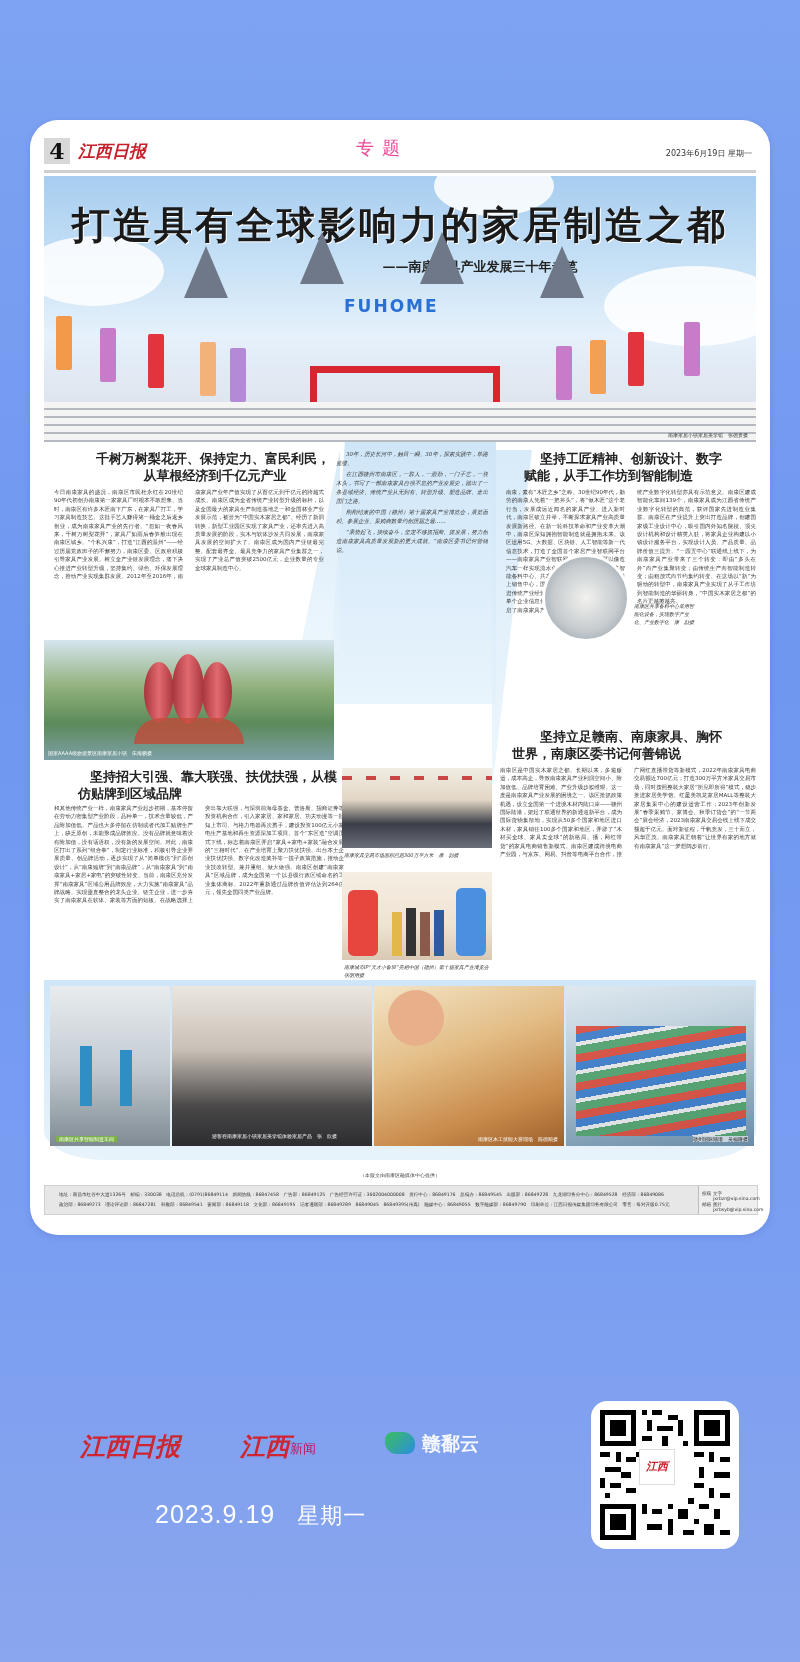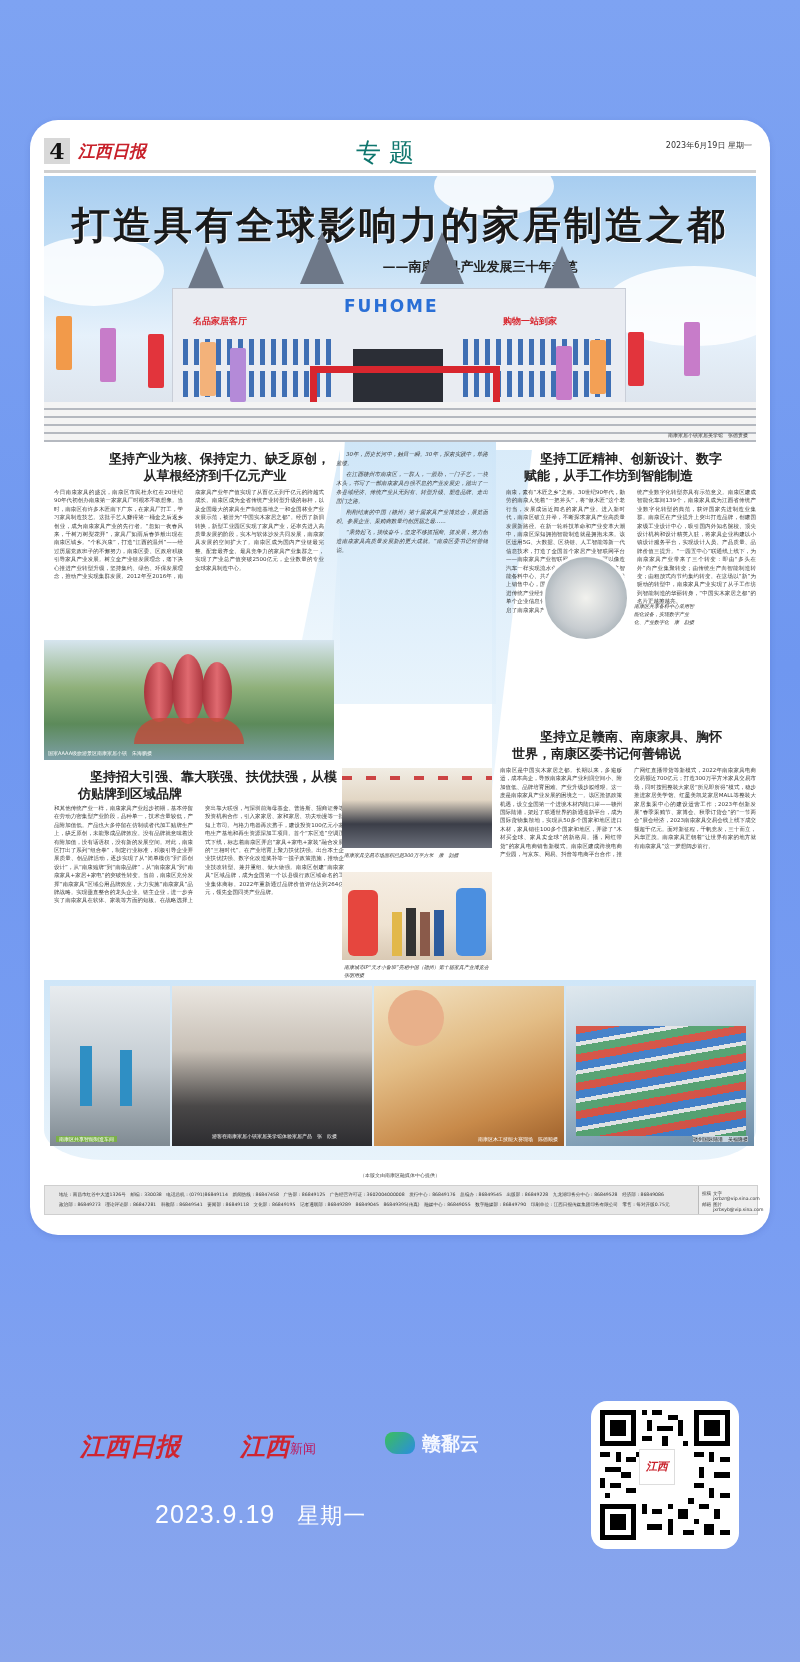--- a/index.html
+++ b/index.html
@@ -13,22 +13,22 @@
     background: #ffffff; border-radius: 28px; overflow: hidden;
     box-shadow: 0 2px 6px rgba(40,60,140,0.15);
   }
   
   .masthead { position: absolute; left: 14px; top: 16px; width: 712px; height: 32px; }
   .page-num {
     position: absolute; left: 0; top: 2px; width: 26px; height: 26px; background: #d8d8d8;
     font-family: "DejaVu Serif", serif; font-weight: bold; font-size: 22px; line-height: 26px; text-align: center; color: #111;
   }
   .paper-logo { position: absolute; left: 34px; top: 4px; font-family: "DejaVu Serif", serif; font-style: italic; font-weight: bold; color: #c8202a; font-size: 17px; }
-  .section-title { position: absolute; left: 312px; top: 0; font-size: 25px; letter-spacing: 8px; color: #0f766e; font-weight: 300; }
-  .issue-date { position: absolute; right: 4px; top: 4px; font-size: 8px; color: #333; }
+  .section-title { position: absolute; left: 312px; top: 0; font-size: 18px; letter-spacing: 8px; color: #ec4899; font-weight: 300; }
+  .issue-date { position: absolute; right: 4px; top: 12px; font-size: 8px; color: #333; }
   .rule { position: absolute; left: 14px; top: 50px; width: 712px; height: 3px; background: #cfcfcf; }
 
   
   .hero { position: absolute; left: 14px; top: 56px; width: 712px; height: 266px; overflow: hidden;
     background: linear-gradient(180deg, #a7cdf0 0%, #c9e2f6 35%, #e6f1fb 60%, #d9dee6 100%); }
   .cloud { position: absolute; background: #ffffff; border-radius: 50%; opacity: 0.85; }
   .headline { position: absolute; left: 0; width: 712px; top: 24px; text-align: center; font-family: "DejaVu Serif", serif;
     font-weight: bold; font-size: 38px; letter-spacing: 3px; color: #1a1a1a; text-shadow: 1px 1px 0 #fff; }
   .subhead { position: absolute; left: 0; width: 712px; top: 82px; text-align: center; font-family: "DejaVu Serif", serif;
     font-weight: bold; font-size: 13px; color: #222; padding-left: 160px; box-sizing: border-box; }
@@ -86,50 +86,41 @@
     <div class="cloud" style="left:-20px;top:60px;width:140px;height:70px;"></div>
     <div class="cloud" style="left:560px;top:90px;width:180px;height:80px;"></div>
     <div class="cloud" style="left:390px;top:-20px;width:120px;height:60px;"></div>
     <div class="headline">打造具有全球影响力的家居制造之都</div>
     <div class="subhead">——南康家具产业发展三十年走笔</div>
 
     <div class="spire" style="left:140px;top:70px;"></div>
     <div class="spire" style="left:256px;top:56px;"></div>
     <div class="spire" style="left:376px;top:56px;"></div>
     <div class="spire" style="left:496px;top:70px;"></div>
-    <div class="building">
-      <div style="position:absolute;left:10px;top:50px;width:150px;height:26px;background:repeating-linear-gradient(90deg,#3f6fb4 0 5px,#e9ecf2 5px 11px);"></div>
-      <div style="position:absolute;left:290px;top:50px;width:150px;height:26px;background:repeating-linear-gradient(90deg,#3f6fb4 0 5px,#e9ecf2 5px 11px);"></div>
-      <div style="position:absolute;left:10px;top:82px;width:150px;height:26px;background:repeating-linear-gradient(90deg,#3f6fb4 0 5px,#e9ecf2 5px 11px);"></div>
-      <div style="position:absolute;left:290px;top:82px;width:150px;height:26px;background:repeating-linear-gradient(90deg,#3f6fb4 0 5px,#e9ecf2 5px 11px);"></div>
-      <div style="position:absolute;left:180px;top:60px;width:90px;height:60px;background:#2b2e36;"></div>
-      <div style="position:absolute;left:20px;top:26px;font-size:9px;color:#d8262e;font-weight:bold;">名品家居客厅</div>
-      <div style="position:absolute;left:330px;top:26px;font-size:9px;color:#d8262e;font-weight:bold;">购物一站到家</div>
-    </div>
     <div class="fuhome"><span style="color:#2a6fd6;">FUHOME</span></div>
     <div class="flag" style="left:12px;top:140px;background:#f29a4a;"></div>
     <div class="flag" style="left:56px;top:152px;background:#c77cc9;"></div>
     <div class="flag" style="left:104px;top:158px;background:#e2343c;"></div>
     <div class="flag" style="left:156px;top:166px;background:#f3b27a;"></div>
     <div class="flag" style="left:186px;top:172px;background:#b48ad8;"></div>
     <div class="flag" style="left:512px;top:170px;background:#c77cc9;"></div>
     <div class="flag" style="left:546px;top:164px;background:#f3a055;"></div>
     <div class="flag" style="left:584px;top:156px;background:#e2343c;"></div>
     <div class="flag" style="left:640px;top:146px;background:#c77cc9;"></div>
     <div class="gate"></div>
     <div class="steps"></div>
     <div class="hero-caption">南康家居小镇家居美学馆　张德贵摄</div>
   </div>
 
   <div class="bluepanel" style="left:298px;top:322px;width:168px;height:262px;clip-path:polygon(10% 0,100% 0,100% 100%,0 100%);"></div>
   <div class="bluepanel" style="left:270px;top:330px;width:40px;height:200px;clip-path:polygon(100% 0,100% 100%,0 100%);opacity:0.8;"></div>
   <div class="bluepanel" style="left:462px;top:330px;width:40px;height:340px;clip-path:polygon(0 0,100% 0,0 100%);opacity:0.8;"></div>
 
   <div class="art-title" style="left:60px;top:330px;width:240px;text-align:right;">
-    <div>坚持产业为核、保持定力、缺乏原创，</div>
+    <div>千树万树梨花开、保持定力、富民利民，</div>
     <div style="text-align:center;padding-left:10px;">从草根经济到千亿元产业</div>
   </div>
   <div class="art-body col2" style="left:24px;top:368px;width:270px;height:150px;">今日南康家具的盛况，南康区市民杜永红在20世纪90年代初创办南康第一家家具厂时根本不敢想象。当时，南康区有许多木匠南下广东，在家具厂打工，学习家具制造技艺。这批手艺人赚得第一桶金之后返乡创业，成为南康家具产业的先行者。“忽如一夜春风来，千树万树梨花开”，家具厂如雨后春笋般出现在南康区城乡。“个私兴康”，打造“江西的温州”——经过历届党政班子的不懈努力，南康区委、区政府积极引导家具产业发展。树立全产业链发展理念，痛下决心推进产业转型升级，坚持集约、绿色、环保发展理念，推动产业实现集群发展。2012年至2016年，南康家具产业年产值实现了从百亿元到千亿元的跨越式成长。南康区成为全省传统产业转型升级的标杆，以及全国最大的家具生产制造基地之一和全国林业产业发展示范，被誉为“中国实木家居之都”。经历了新旧转换，新型工业园区实现了家具产业，还率先进入高质量发展的阶段，实木与软体沙发共同发展，南康家具发展的空间扩大了。南康区成为国内产业链最完整、配套最齐全、最具竞争力的家具产业集群之一，实现了产业总产值突破2500亿元，企业数量的专业全球家具制造中心。</div>
 
   <div class="art-body" style="left:306px;top:330px;width:152px;height:250px;font-size:5.5px;line-height:9px;font-style:italic;">
     <p style="margin:0 0 2px;text-indent:10px;">30年，历史长河中，触目一瞬。30年，探索实践中，筚路蓝缕。</p>
     <p style="margin:0 0 2px;text-indent:10px;">在江西赣州市南康区，一群人，一股劲，一门手艺，一块木头，书写了一部南康家具自强不息的产业发展史，踏出了一条县域经济、传统产业从无到有、转型升级、塑造品牌、走出国门之路。</p>
     <p style="margin:0 0 2px;text-indent:10px;">刚刚结束的中国（赣州）第十届家具产业博览会，展览面积、参展企业、采购商数量均创历届之最……</p>
     <p style="margin:0;text-indent:10px;">“乘势起飞，接续奋斗，坚定不移抓招商、抓发展，努力创造南康家具高质量发展新的更大成就。”南康区委书记何善锦说。</p>
   </div>

